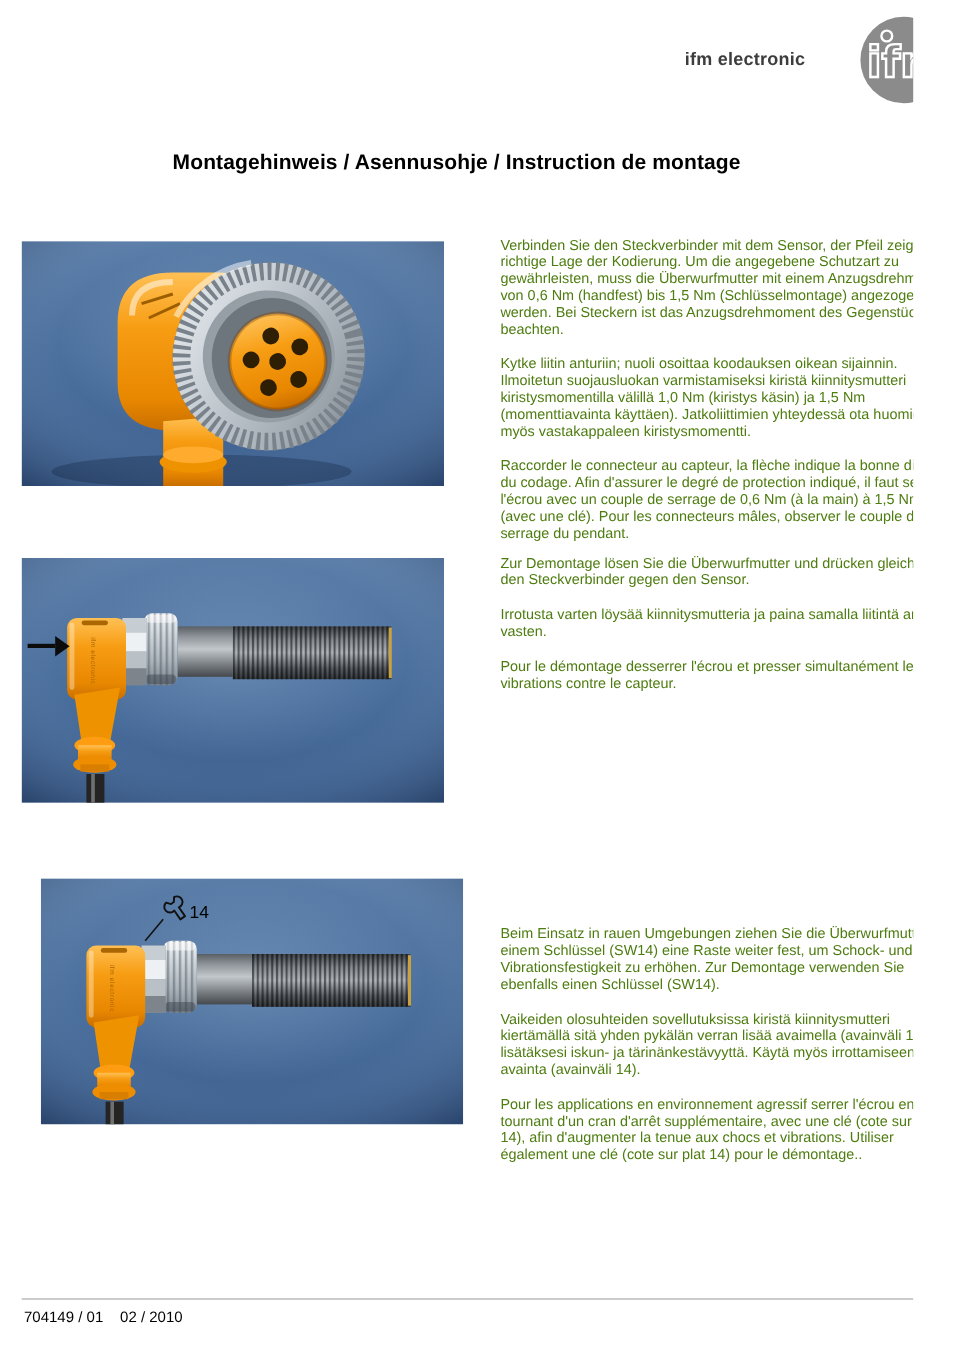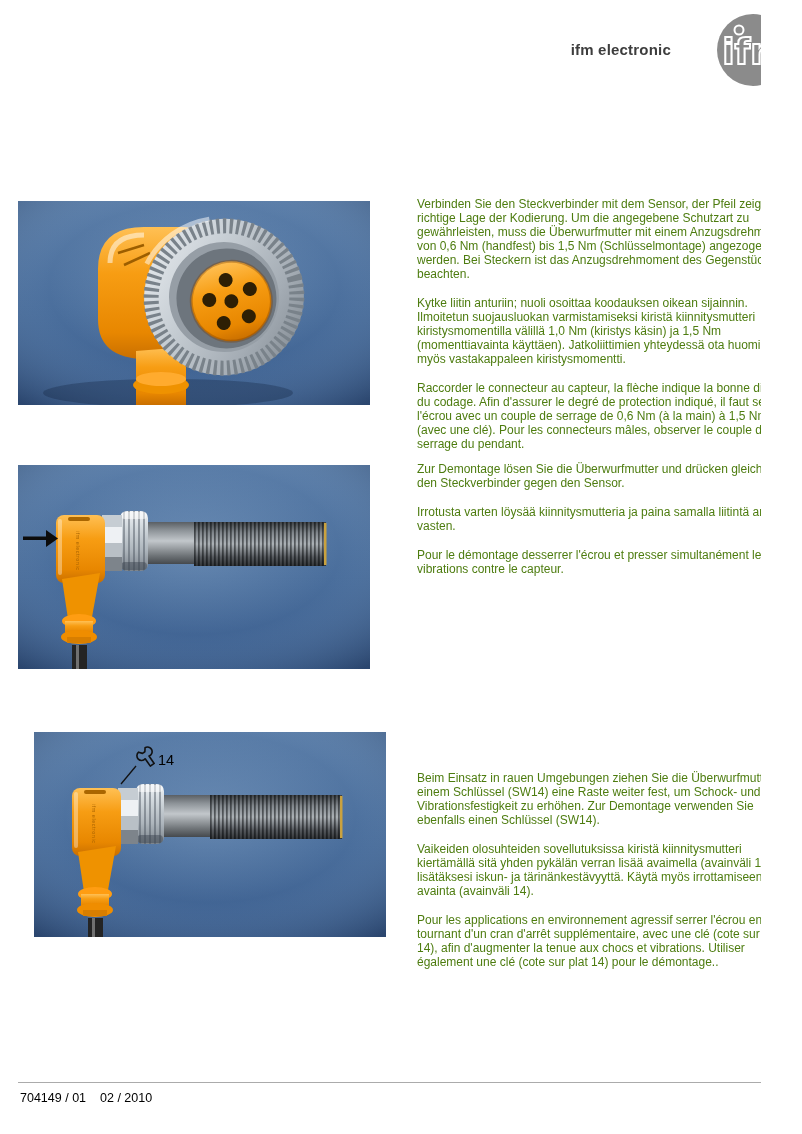--- a/index.html
+++ b/index.html
@@ -32,20 +32,21 @@
 
 <div class="page">
 
   <div class="brand">ifm electronic</div>
   <svg class="logo" viewBox="0 0 76 76">
     <circle cx="37" cy="37" r="36" fill="#8b8b8b"></circle>
     <text x="39" y="51" text-anchor="middle" font-family="DejaVu Sans, sans-serif" font-size="36" font-weight="bold" fill="none" stroke="#ffffff" stroke-width="2">ifm</text>
     <circle cx="23" cy="17" r="4.5" fill="#8b8b8b" stroke="#ffffff" stroke-width="2"></circle>
   </svg>
 
+  <div class="title">Montagehinweis / Asennusohje / Instruction de montage</div>
 
   <div class="fig" style="top:201px;">
     <svg width="352" height="204" viewBox="0 0 352 204">
       <defs>
         <linearGradient id="bgf1" x1="0" y1="0" x2="0" y2="1">
           <stop offset="0" stop-color="#5a7da8"></stop>
             <stop offset=".55" stop-color="#4a6e9c"></stop>
             <stop offset="1" stop-color="#3d6090"></stop>
         </linearGradient>
         <radialGradient id="vigf1" cx="50%" cy="42%" r="75%">

